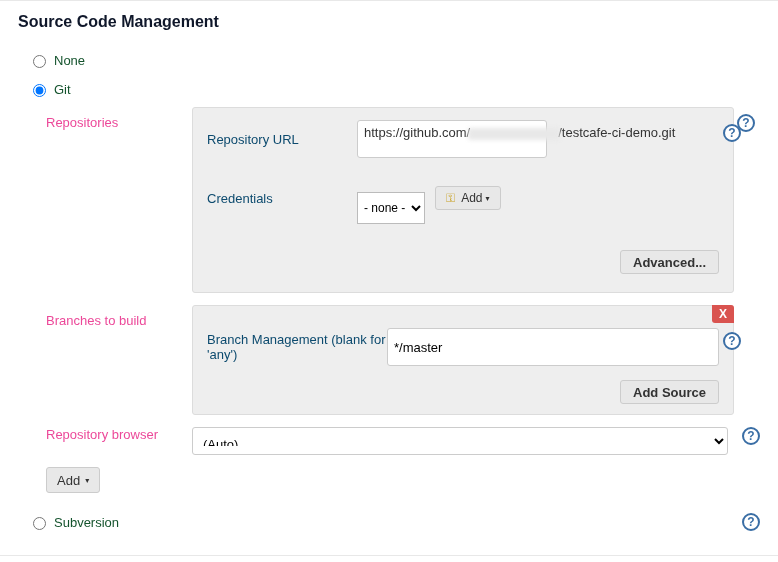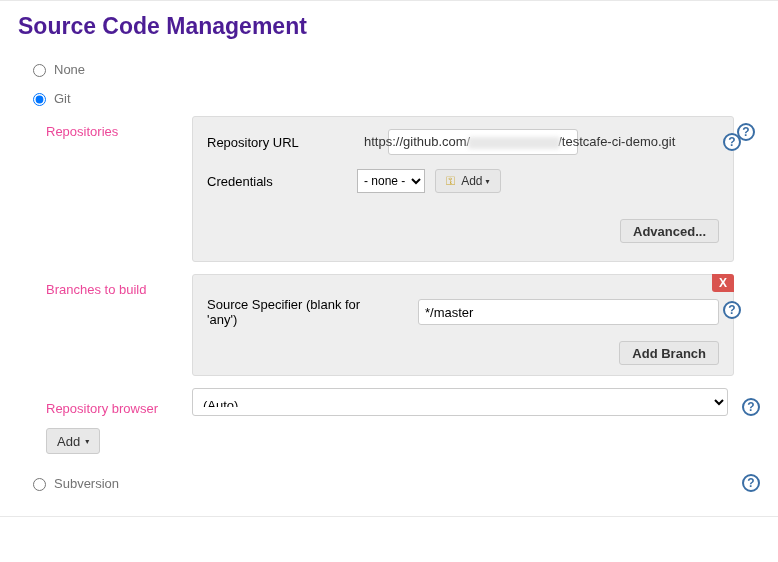--- a/index.html
+++ b/index.html
@@ -10,48 +10,48 @@
     color: #333;
     background: #fff;
     width: 778px;
   }
   .page {
     border-top: 1px solid #e8e8e8;
     border-bottom: 1px solid #e8e8e8;
     padding: 0 18px 14px 18px;
   }
   h2.section-title {
-    font-size: 23px;
+    font-size: 16px;
     font-weight: bold;
     margin: 12px 0 18px 0;
-    color: #4c1d95;
+    color: #0f172a;
   }
   .row {
     display: flex;
     align-items: center;
     margin: 4px 0;
     position: relative;
   }
   .radio-row {
     padding: 4px 0 6px 10px;
   }
   .radio-row input[type=radio] {
     margin-right: 8px;
     margin-top: 0;
     transform: translateY(1px);
   }
-  .radio-row label { color: #737373; }
+  .radio-row label { color: #14532d; }
   .config-area { padding-left: 28px; }
   .config-row {
     display: flex;
     align-items: flex-start;
     margin-bottom: 12px;
     position: relative;
   }
-  .config-row.center { align-items: flex-end; }
+  .config-row.center { align-items: flex-start; }
   .side-label {
     width: 146px;
     flex: 0 0 146px;
     color: #ec4899;
     padding-top: 8px;
   }
   .group-box {
     flex: 1;
     background: #eeeeee;
     border: 1px solid #dcdcdc;
@@ -62,39 +62,39 @@
   }
   .inner-row {
     display: flex;
     align-items: center;
     margin-bottom: 14px;
     position: relative;
   }
   .inner-label {
     width: 150px;
     flex: 0 0 150px;
-    color: #000000;
+    color: #0c4a6e;
   }
   .inner-label.wide { width: 180px; flex: 0 0 180px; }
   input.text-field {
     flex: 1;
-    height: 26px;
+    height: 38px;
     border: 1px solid #ccc;
     border-radius: 3px;
     padding: 2px 6px;
     font-size: 13px;
     background: #fff;
-    margin-left: 31px;
   }
   select.dropdown {
-    height: 24px;
+    height: 32px;
     border: 1px solid #bbb;
     background: #fff;
     font-size: 12px;
     padding: 1px 2px;
+    margin-top: 20px;
   }
   .btn {
     display: inline-flex;
     align-items: center;
     height: 24px;
     padding: 0 12px;
     background: #e8e8e8;
     border: 1px solid #ccc;
     border-radius: 3px;
     color: #333;
@@ -190,27 +190,27 @@
           </button>
         </div>
       </div>
     </div>
 
     <div class="config-row">
       <div class="side-label">Branches to build</div>
       <div class="group-box">
         <div class="delete-x">X</div>
         <div class="inner-row" style="margin-top:10px;">
-          <div class="inner-label wide">Source Specifier (blank for 'any')</div>
+          <div class="inner-label wide">Branch Management (blank for 'any')</div>
           <input class="text-field" type="text" value="*/master" style="">
           <span class="help inner-right">?</span>
         </div>
         <div class="btn-row-right" style="margin-bottom:0;">
           <button class="btn">
-            <span>Add Branch</span>
+            <span>Add Source</span>
           </button>
         </div>
       </div>
     </div>
 
     <div class="config-row center">
       <div class="side-label" style="padding-top:0">Repository browser</div>
       <select class="repo-browser-select">
         <option>(Auto)</option>
       </select>

